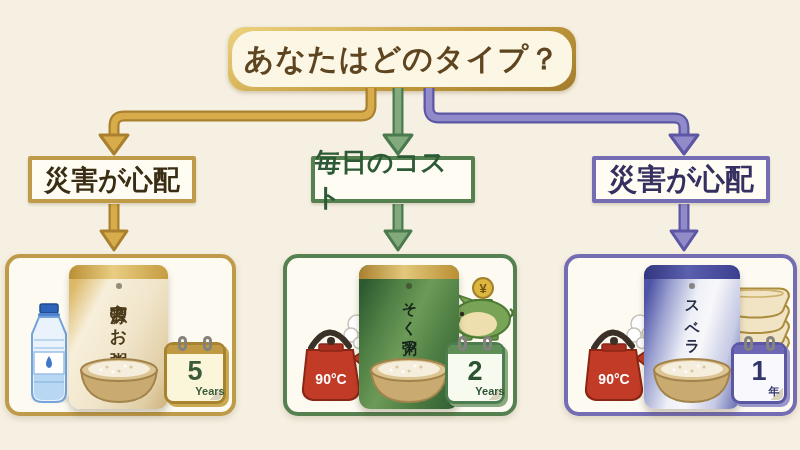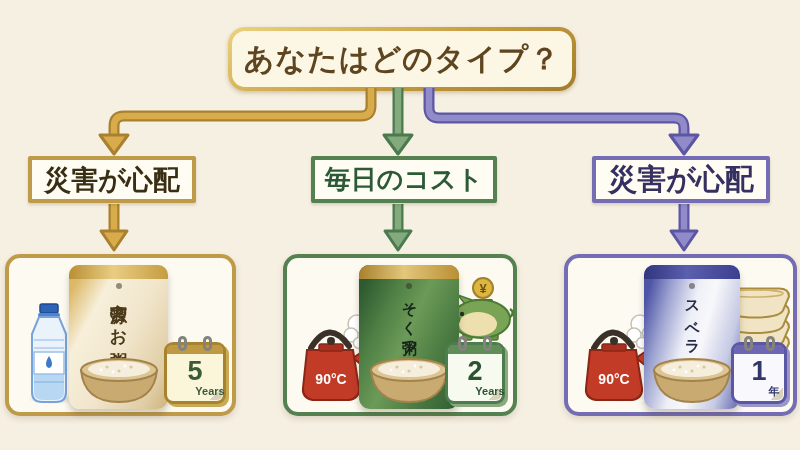--- a/index.html
+++ b/index.html
@@ -3,40 +3,40 @@
 <meta charset="utf-8">
 <style>
   html,body{margin:0;padding:0;background:#f6f0e3;}
   .canvas{position:relative;width:800px;height:450px;background:#f6f0e3;overflow:hidden;
           font-family:"Liberation Sans",sans-serif;}
 
   
   .title-frame{position:absolute;left:228px;top:27px;width:348px;height:64px;box-sizing:border-box;
                background:linear-gradient(155deg,#ecd27f,#c59c3e 55%,#a37d2c);border-radius:17px;
                padding:4px;box-shadow:0 2px 4px rgba(120,90,30,.3);}
-  .title-inner{width:100%;height:100%;background:#fcf6e4;border-radius:13px;display:flex;
+  .title-inner{width:100%;height:100%;background:#fcf6e4;border-radius:22px;display:flex;
                align-items:center;justify-content:center;font-size:30px;font-weight:bold;
                color:#5e4520;letter-spacing:1px;}
 
   
   .arrows{position:absolute;left:0;top:0;z-index:1;}
   .st-dark{fill:none;stroke-linejoin:round;stroke-linecap:butt;stroke-width:11px;}
   .st-lite{fill:none;stroke-linejoin:round;stroke-linecap:butt;stroke-width:6.5px;}
   .g-d{stroke:#a9802f}.g-l{stroke:#d8ac4b}
   .n-d{stroke:#4b7a4e}.n-l{stroke:#82aa7d}
   .p-d{stroke:#5d56a5}.p-l{stroke:#918bc9}
   .hd-g{fill:#d8ac4b;stroke:#a9802f}.hd-n{fill:#82aa7d;stroke:#4b7a4e}.hd-p{fill:#918bc9;stroke:#5d56a5}
   .hd{stroke-width:3px;stroke-linejoin:round;}
 
   
   .pill{position:absolute;top:156px;height:47px;background:#fffdf3;border:4px solid;border-radius:2px;
         box-sizing:border-box;display:flex;align-items:center;justify-content:center;
         font-weight:bold;font-size:27px;z-index:2;box-shadow:0 2px 3px rgba(80,60,20,.18);}
   .pill-gold{left:28px;width:168px;border-color:#bf9a49;color:#392d13;}
-  .pill-green{left:311px;width:186px;border-color:#55804f;color:#2d5a36;font-size:26px;}
+  .pill-green{left:311px;width:164px;border-color:#55804f;color:#2d5a36;font-size:26px;}
   .pill-purple{left:592px;width:178px;border-color:#746db4;color:#363061;font-size:29px;}
 
   
   .card{position:absolute;top:254px;height:162px;background:#fcfaf1;border:4px solid;border-radius:15px;
         box-sizing:border-box;z-index:2;box-shadow:0 3px 6px rgba(80,60,20,.16);}
   .card-gold{left:5px;width:231px;border-color:#bf9a49;}
   .card-green{left:283px;width:234px;border-color:#55804f;}
   .card-purple{left:564px;width:233px;border-color:#746db4;}
   .card *{box-sizing:border-box;}
 

